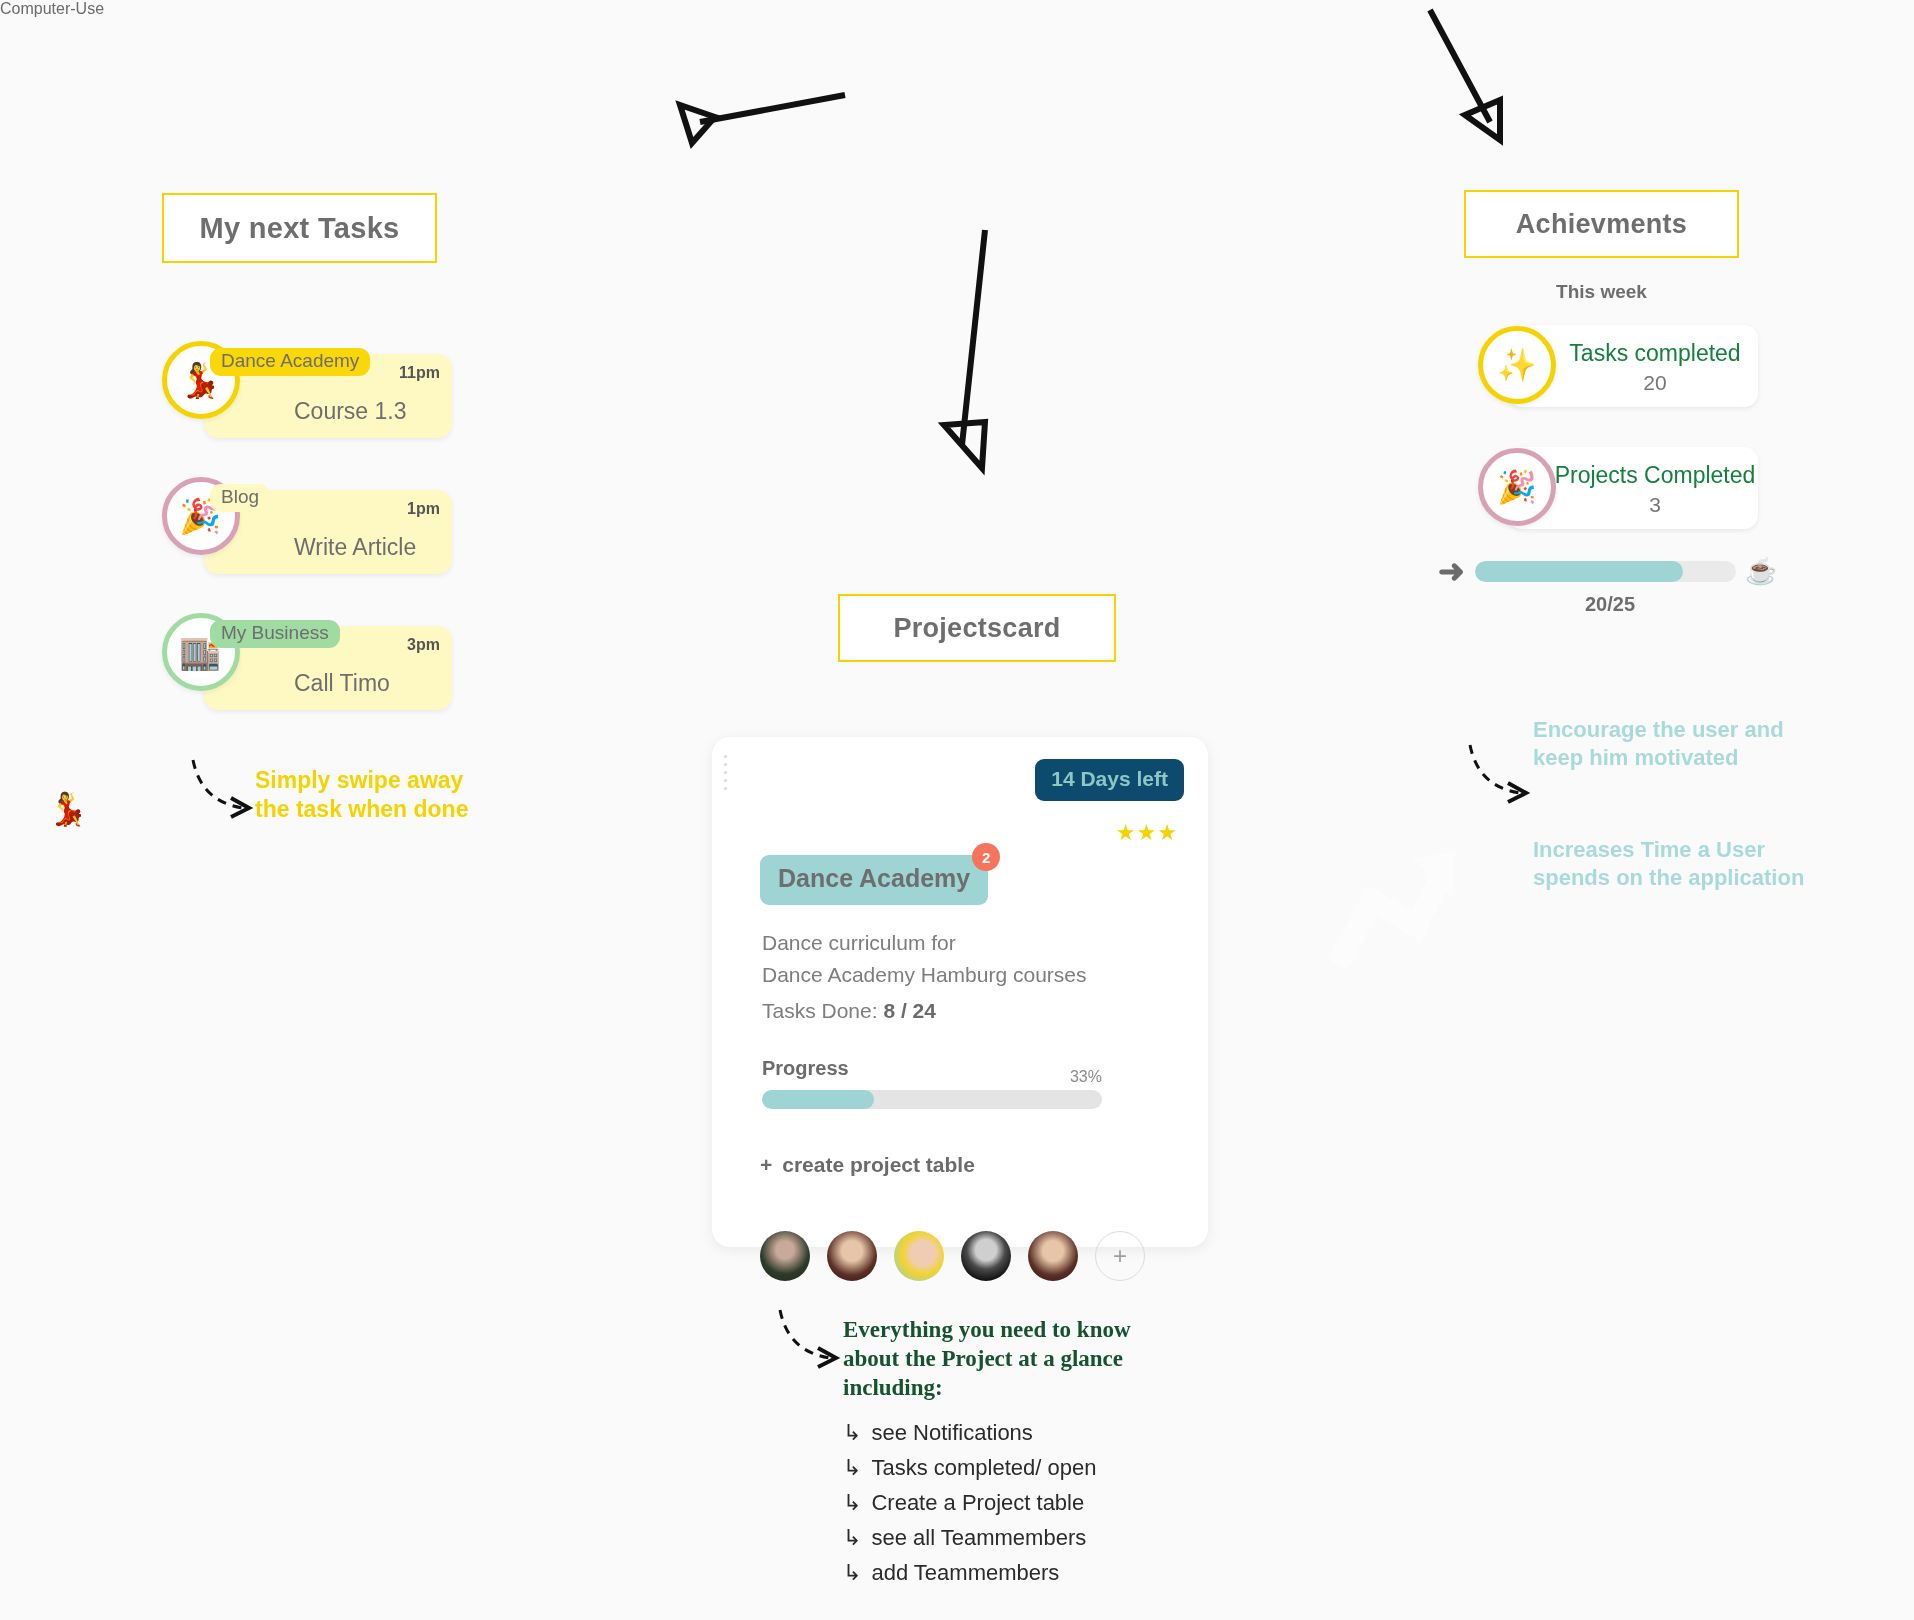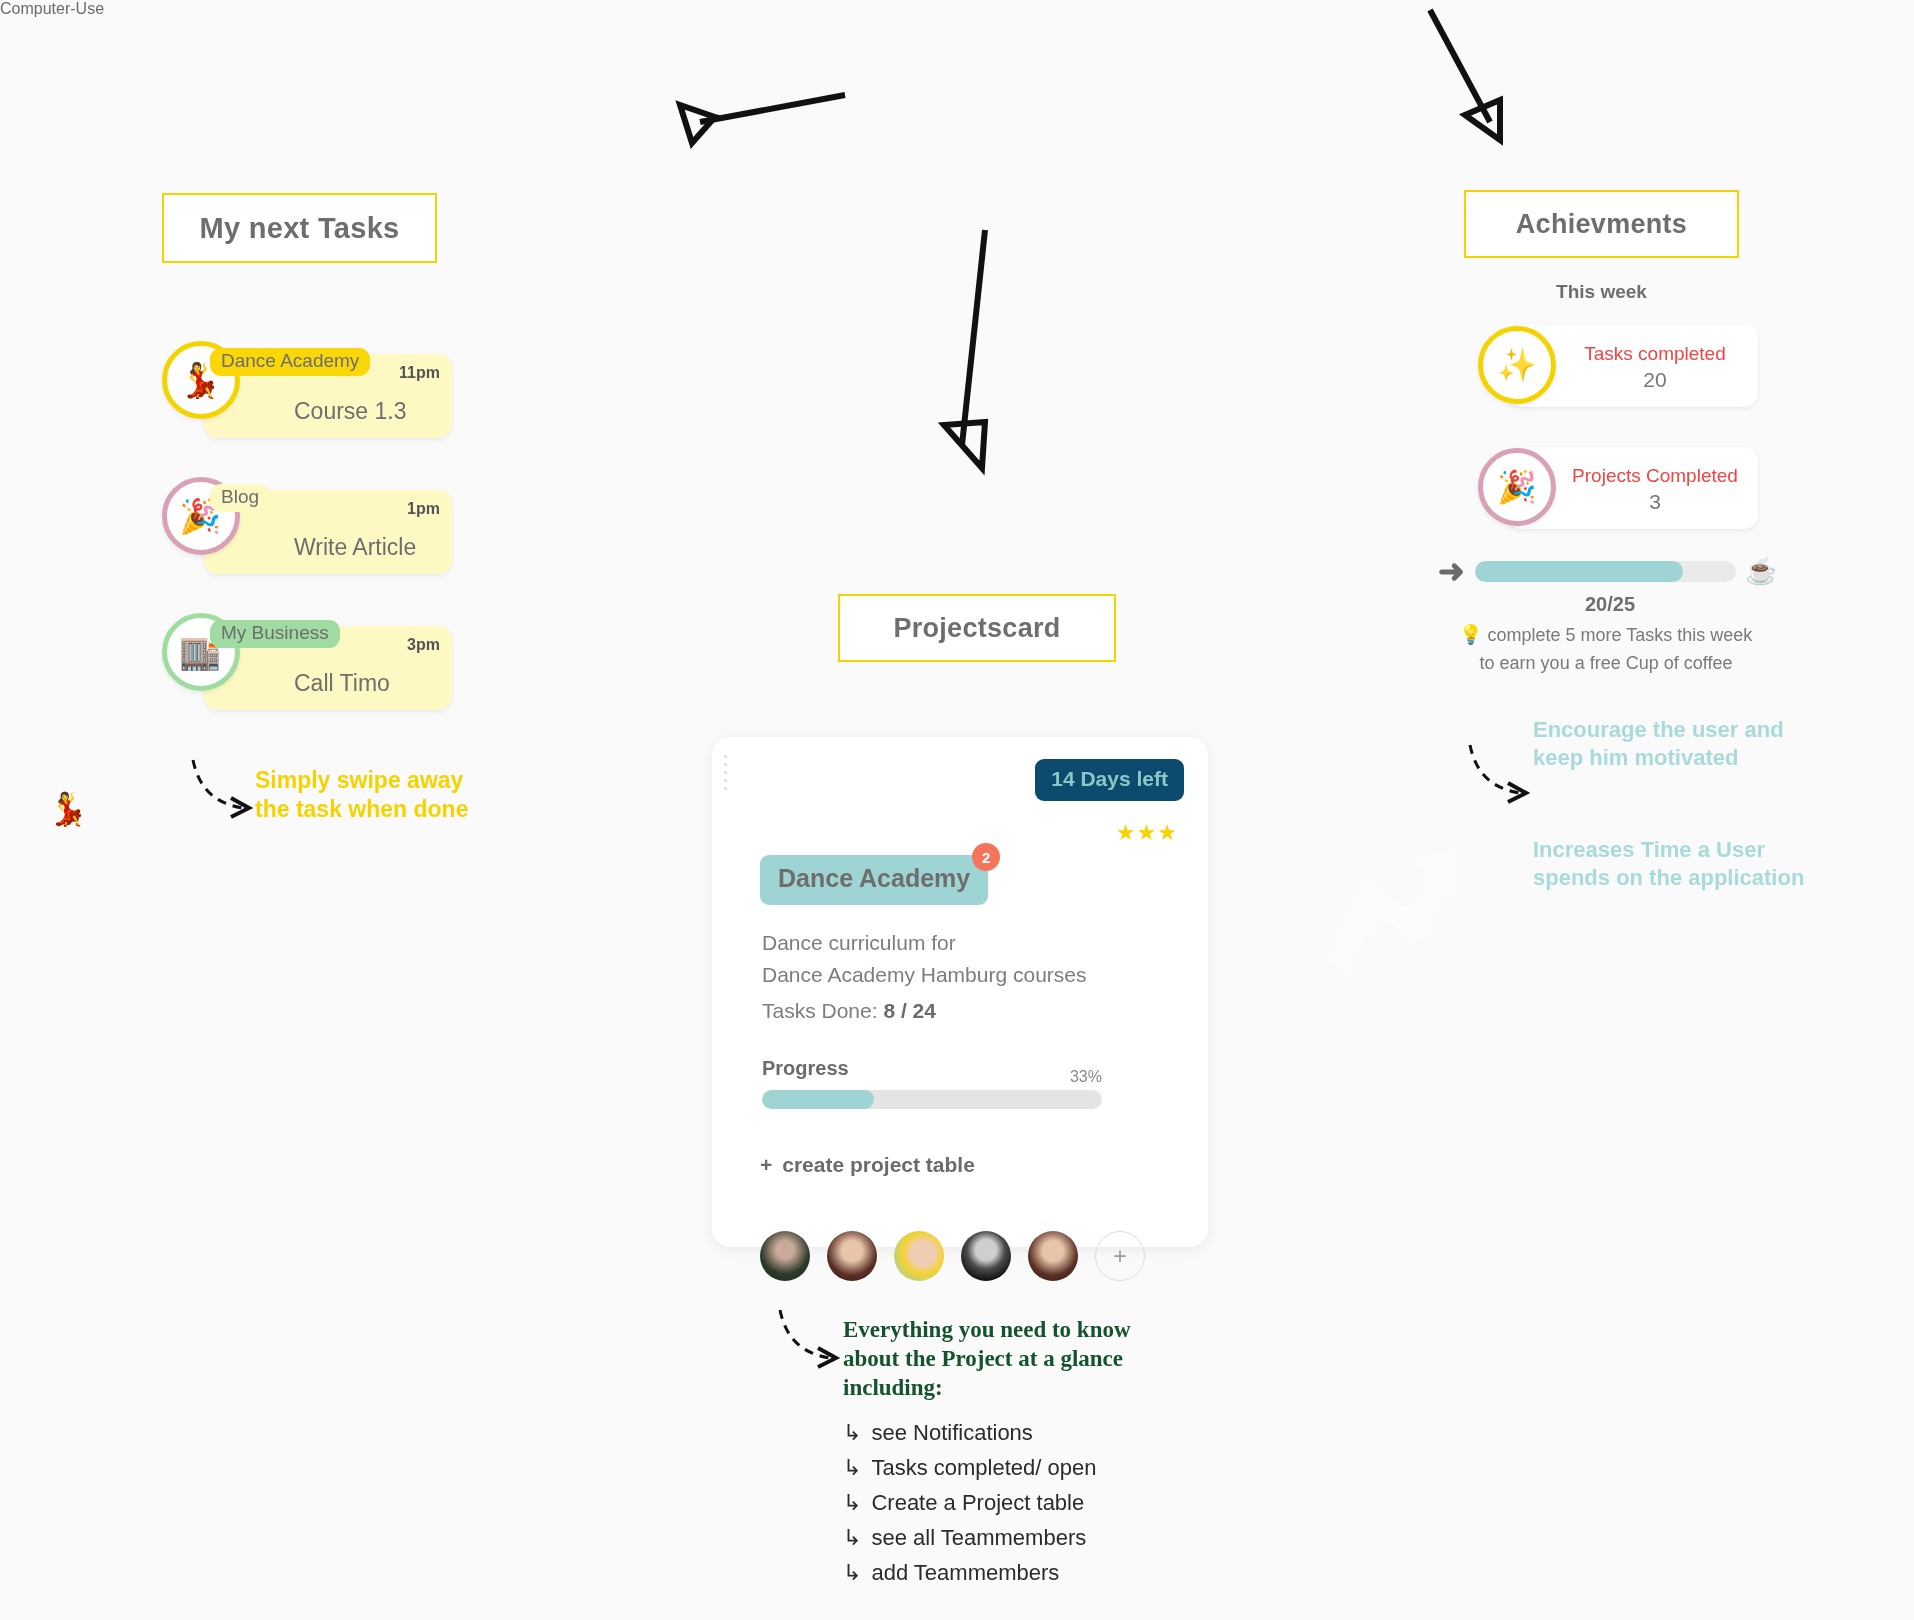--- a/index.html
+++ b/index.html
@@ -102,21 +102,21 @@
   #ach-list { left: 1478px; top: 325px; width: 280px; }
   .ach-row { position: relative; height: 82px; margin-bottom: 40px; }
   .ach-card {
     position: absolute; left: 30px; top: 0;
     width: 250px; height: 82px;
     background: #fff; border-radius: 14px;
     box-shadow: 0 2px 5px rgba(0,0,0,.07);
     display: flex; flex-direction: column; align-items: center; justify-content: center;
     padding-left: 44px;
   }
-  .ach-label { font-size: 19px; color: #ef4444; line-height: 1.45; }
+  .ach-label { font-size: 23px; color: #15803d; line-height: 1.45; }
   .ach-value { font-size: 21px; color: #777; }
   .ach-avatar {
     position: absolute; left: 0; top: 1px;
     width: 78px; height: 78px;
     border-radius: 50%;
     background: #fff;
     border: 5px solid #f5d300;
     display: flex; align-items: center; justify-content: center;
     font-size: 32px;
     box-shadow: 0 2px 5px rgba(0,0,0,.07);
@@ -302,24 +302,20 @@
 
 <div class="abs" id="coffee-wrap">
   <div id="coffee-row">
     <span class="arrow-right-glyph">➜</span>
     <div id="coffee-bar">
       <div id="coffee-fill" style="width: 80%;"></div>
     </div>
     <span class="coffee-emoji">☕</span>
   </div>
   <div id="coffee-count">20/25</div>
-  <div id="coffee-hint">
-    <span class="bulb">💡</span><span>complete 5 more Tasks this week</span><br>
-    <span>to earn you a free Cup of coffee</span>
-  </div>
 </div>
 
 <div class="abs annot" id="annot-encourage">Encourage the user and
 keep him motivated</div>
 <div class="abs annot" id="annot-increase">Increases Time a User
 spends on the application</div>
 
 
 <div class="abs" id="project-card">
   <div id="drag-handle">

